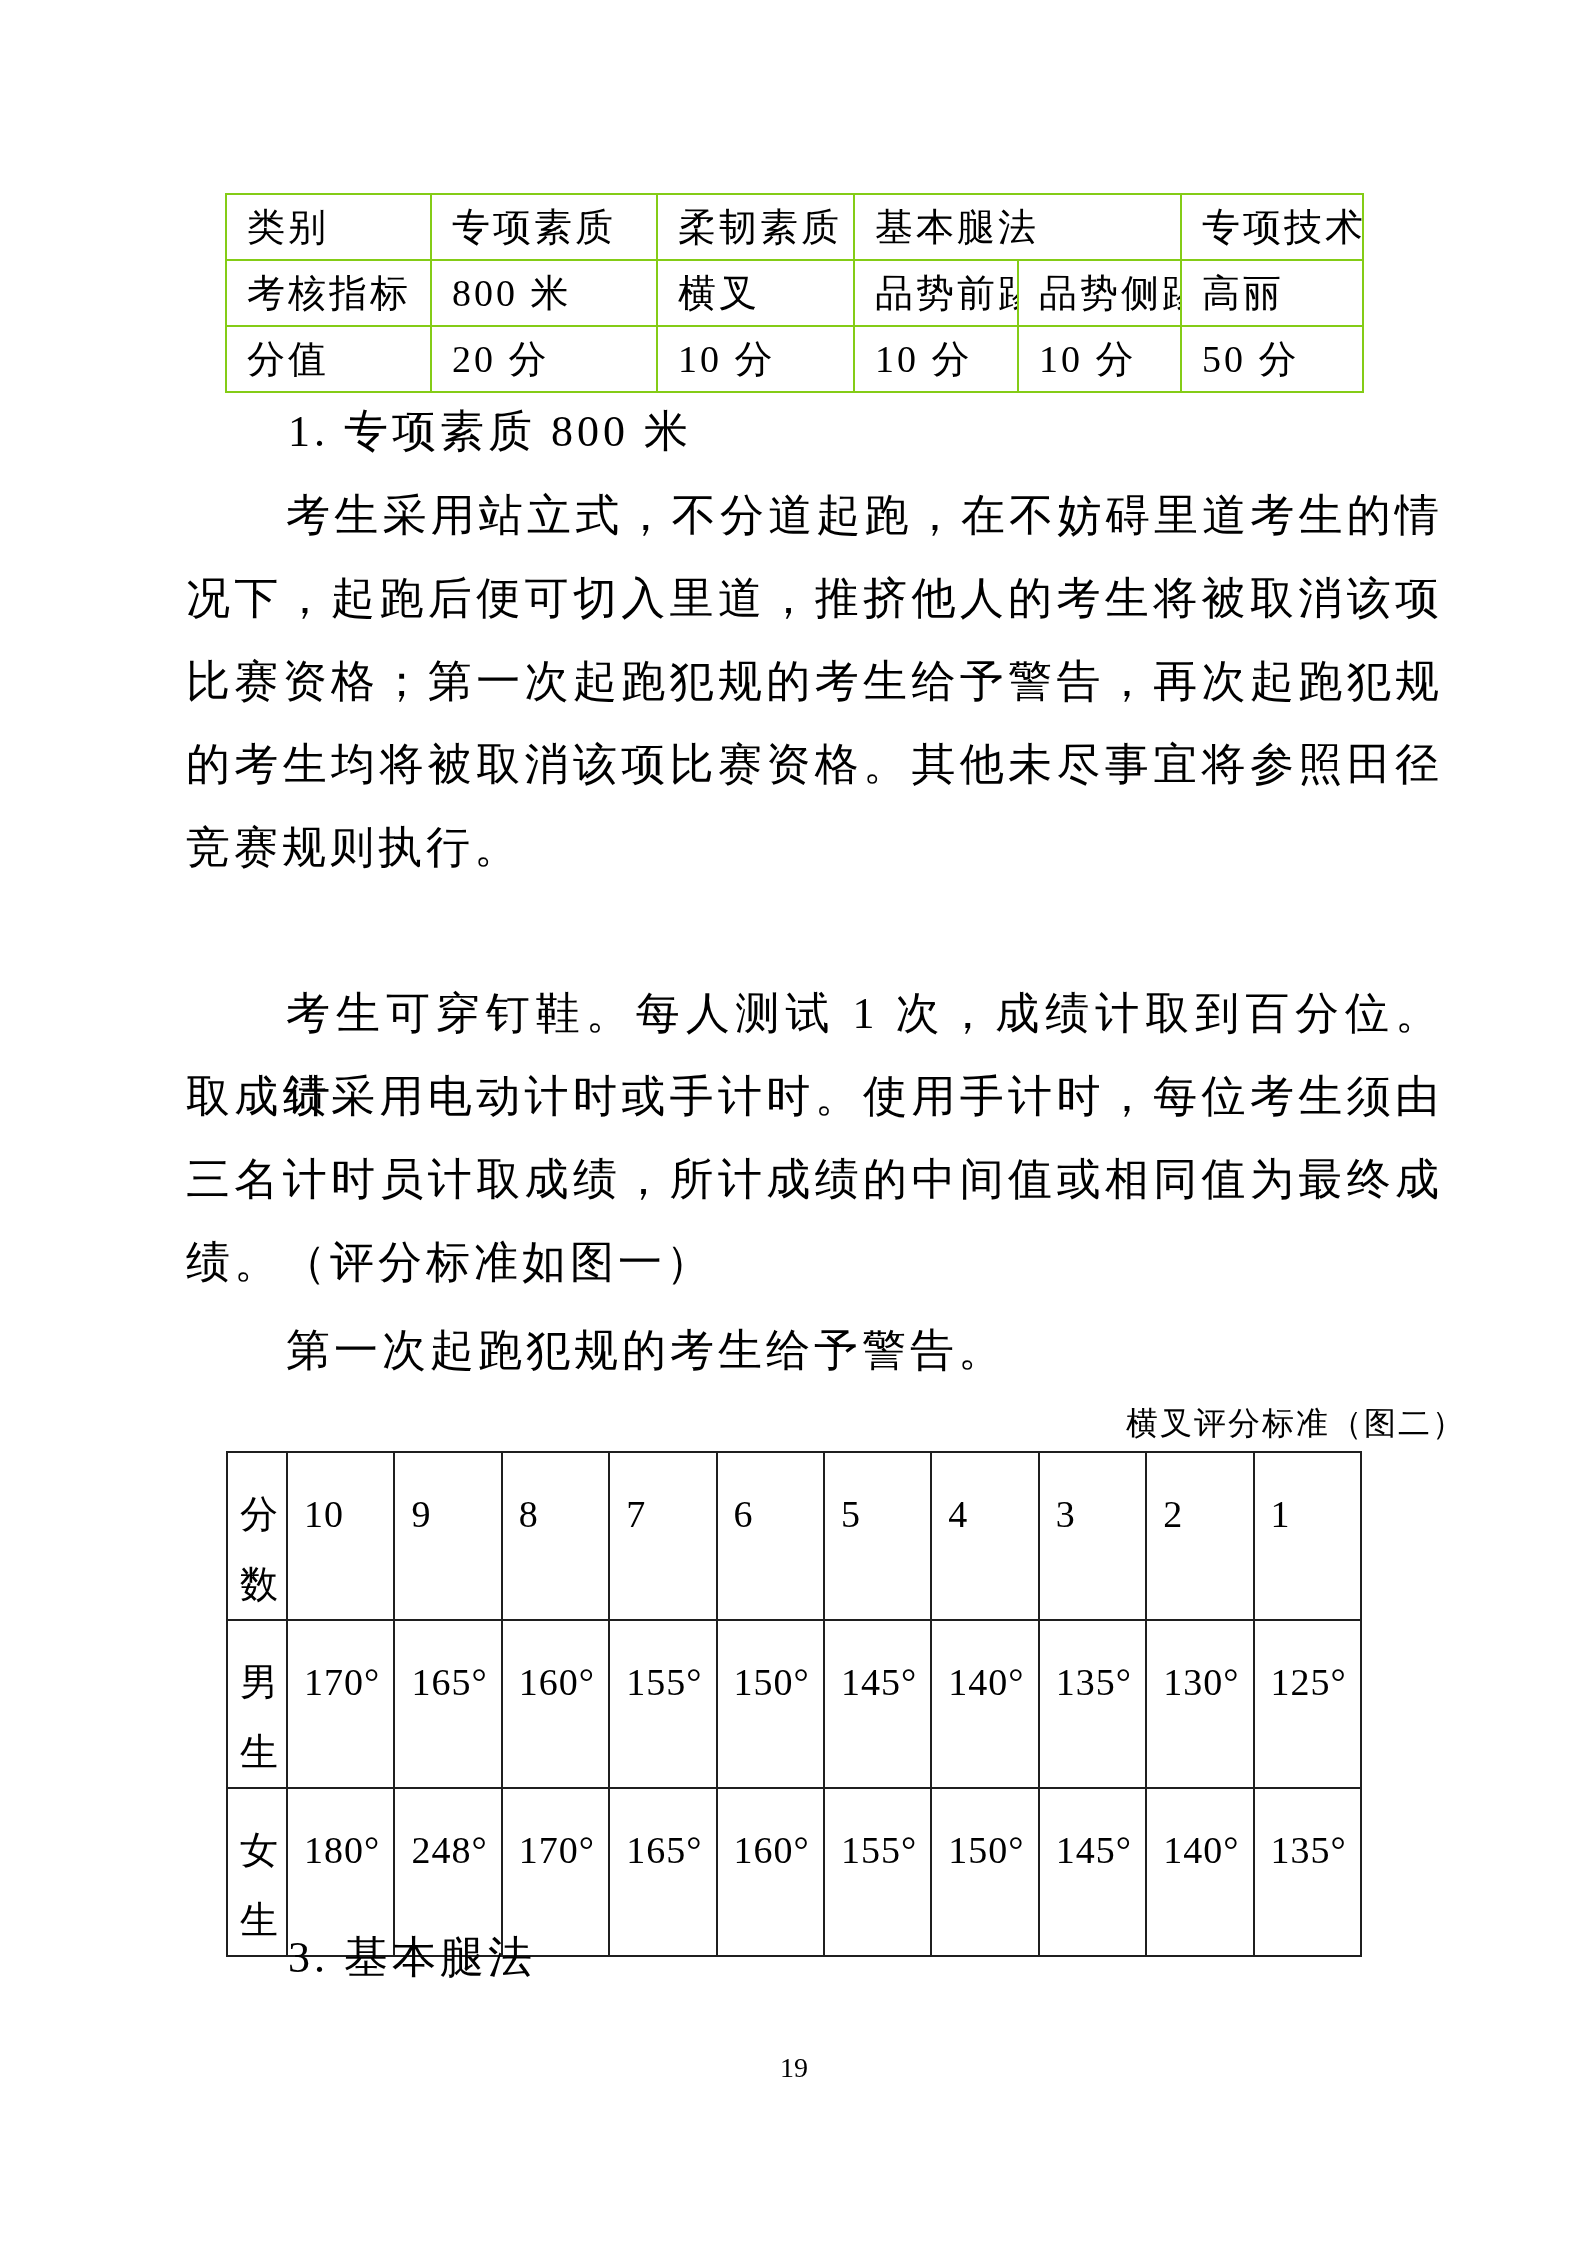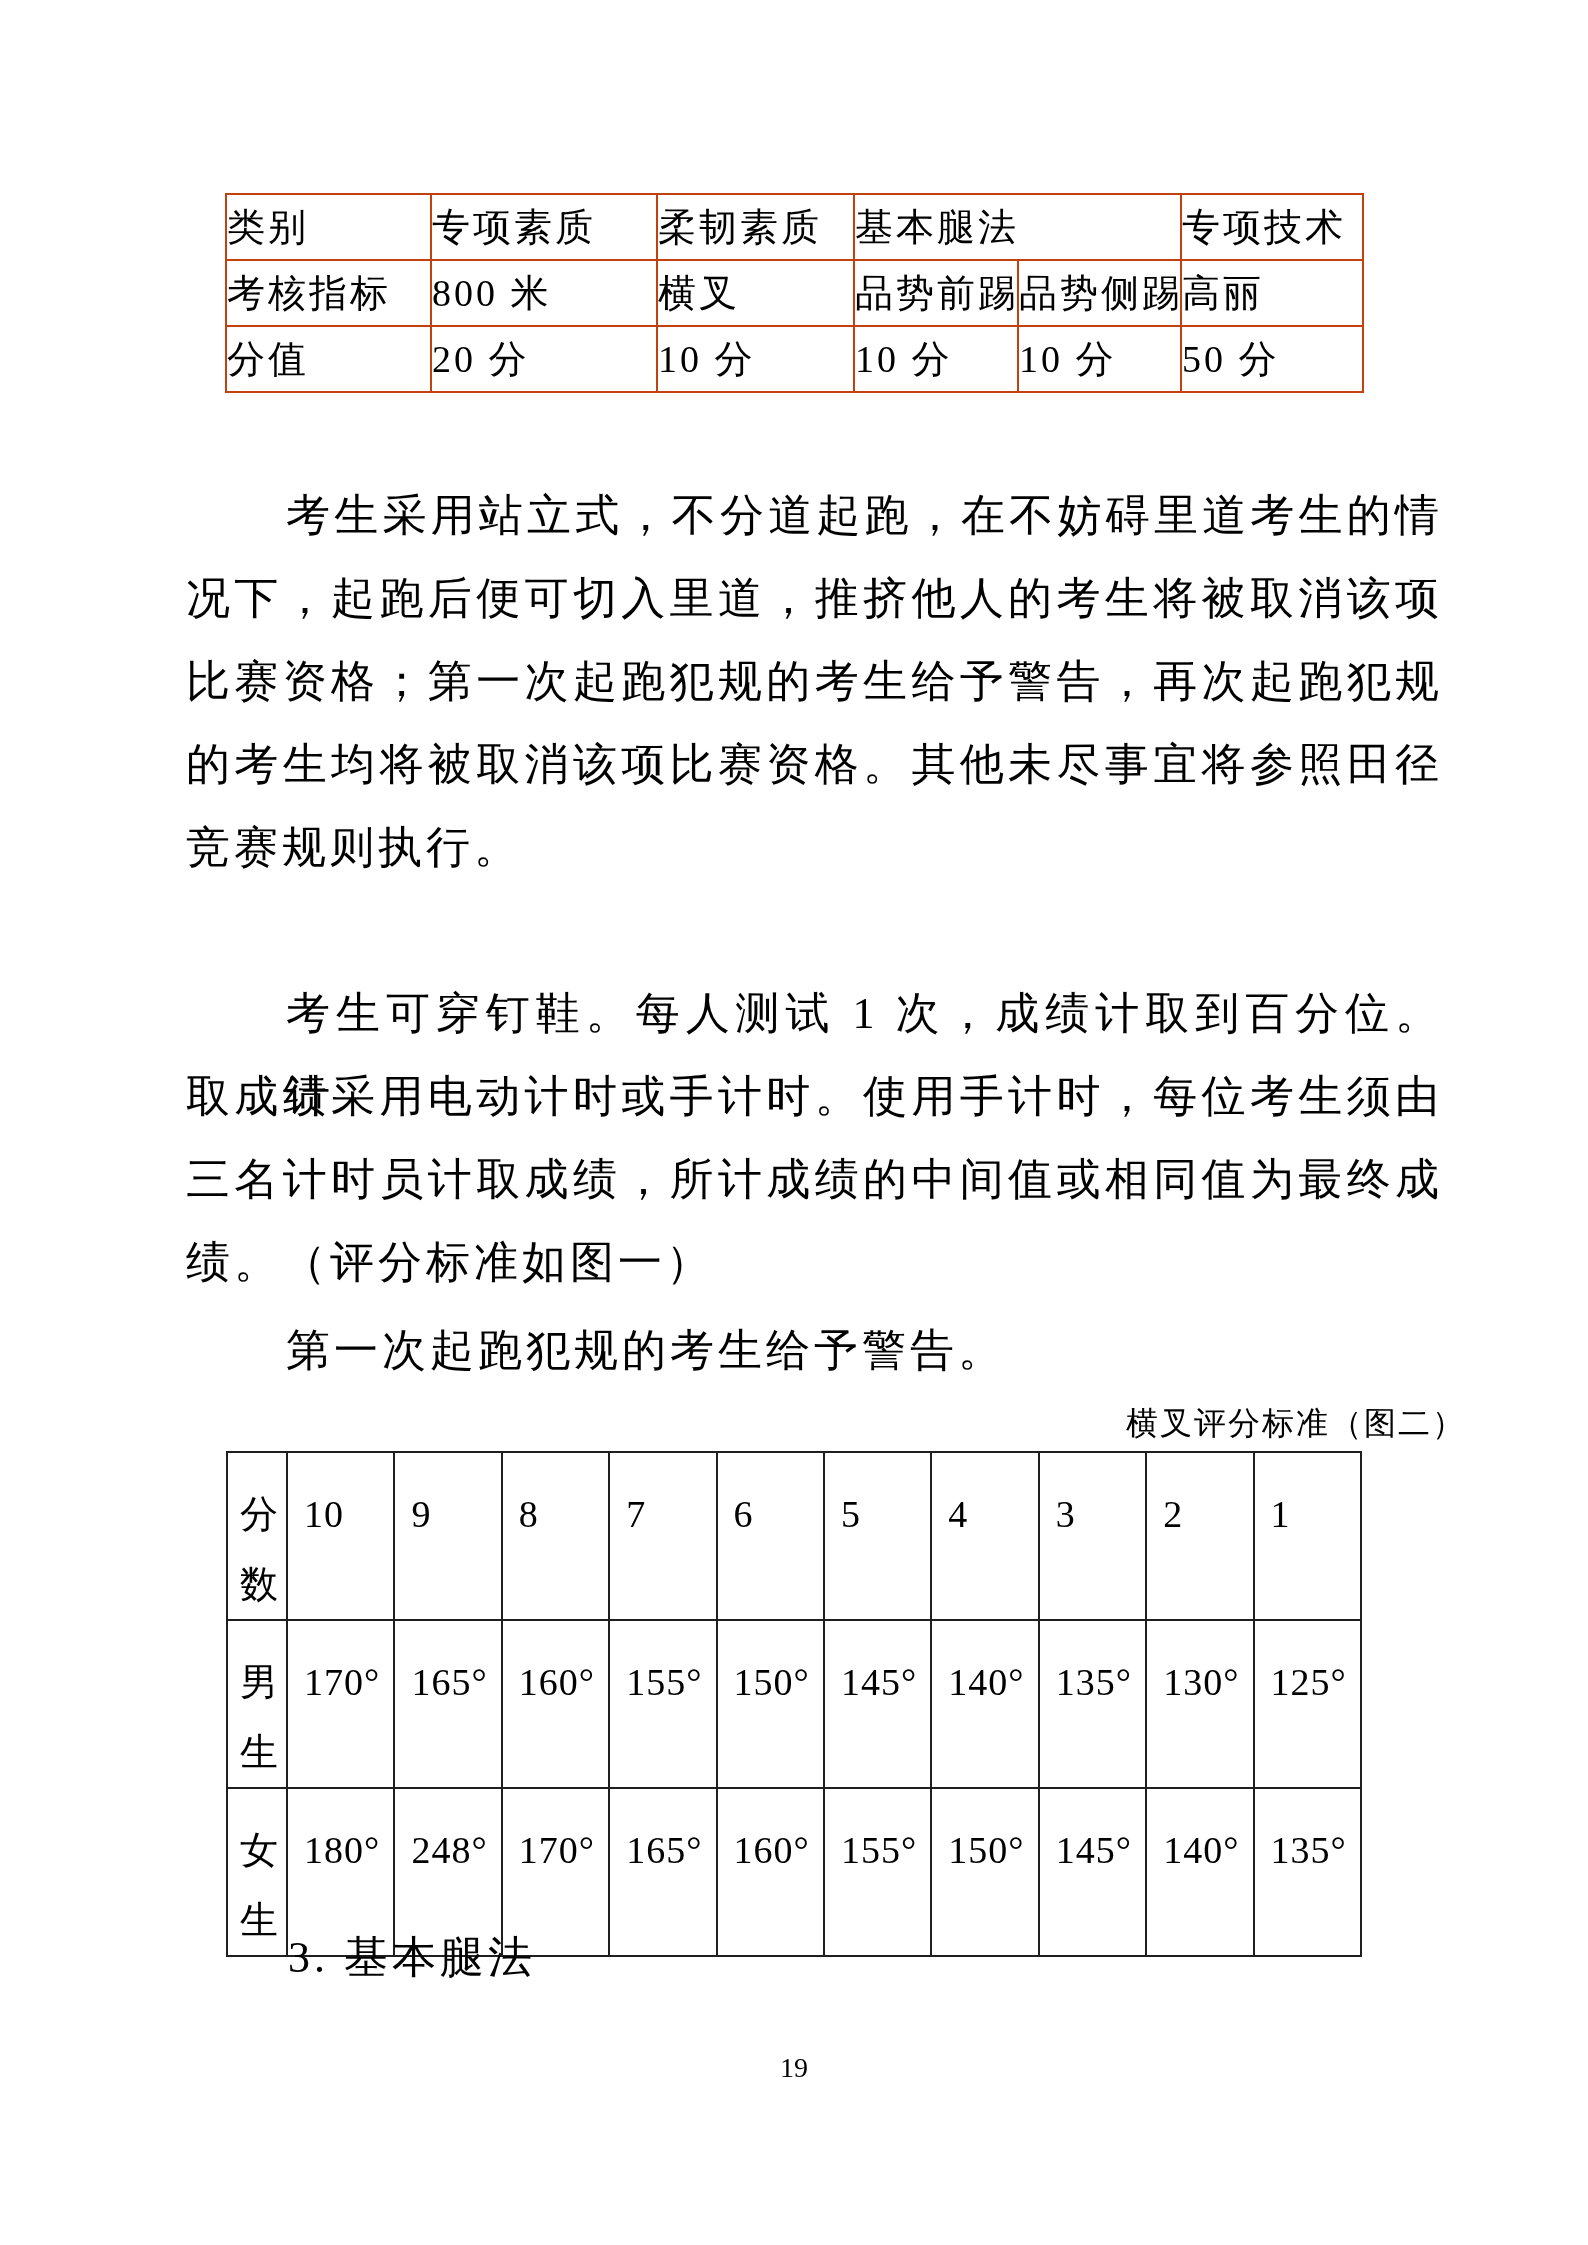--- a/index.html
+++ b/index.html
@@ -17,23 +17,24 @@
   }
   .abs { position: absolute; }
 
   
   table.t1 {
     border-collapse: collapse;
     table-layout: fixed;
     width: 1137px;
   }
   table.t1 td {
-    border: 2px solid #c2410c;
+    border: 2px solid #84cc16;
     font-size: 38px;
     letter-spacing: 3px;
+    padding-left: 20px;
     vertical-align: middle;
     white-space: nowrap;
     overflow: hidden;
   }
   table.t1 tr { height: 66px; }
 
   
   table.t2 {
     border-collapse: collapse;
     table-layout: fixed;
@@ -123,20 +124,21 @@
         <td>分值</td>
         <td>20 分</td>
         <td>10 分</td>
         <td>10 分</td>
         <td>10 分</td>
         <td>50 分</td>
       </tr>
     </tbody>
   </table>
 
+  <div class="heading abs" style="left:288px; top:396px;">1. 专项素质 800 米</div>
 
   <div class="abs textcol" style="top:474px;">
     <div class="line just indent">考生采用站立式，不分道起跑，在不妨碍里道考生的情</div>
     <div class="line just">况下，起跑后便可切入里道，推挤他人的考生将被取消该项</div>
     <div class="line just">比赛资格；第一次起跑犯规的考生给予警告，再次起跑犯规</div>
     <div class="line just">的考生均将被取消该项比赛资格。其他未尽事宜将参照田径</div>
     <div class="line">竞赛规则执行。</div>
   </div>
 
   <div class="abs textcol" style="top:972px;">

